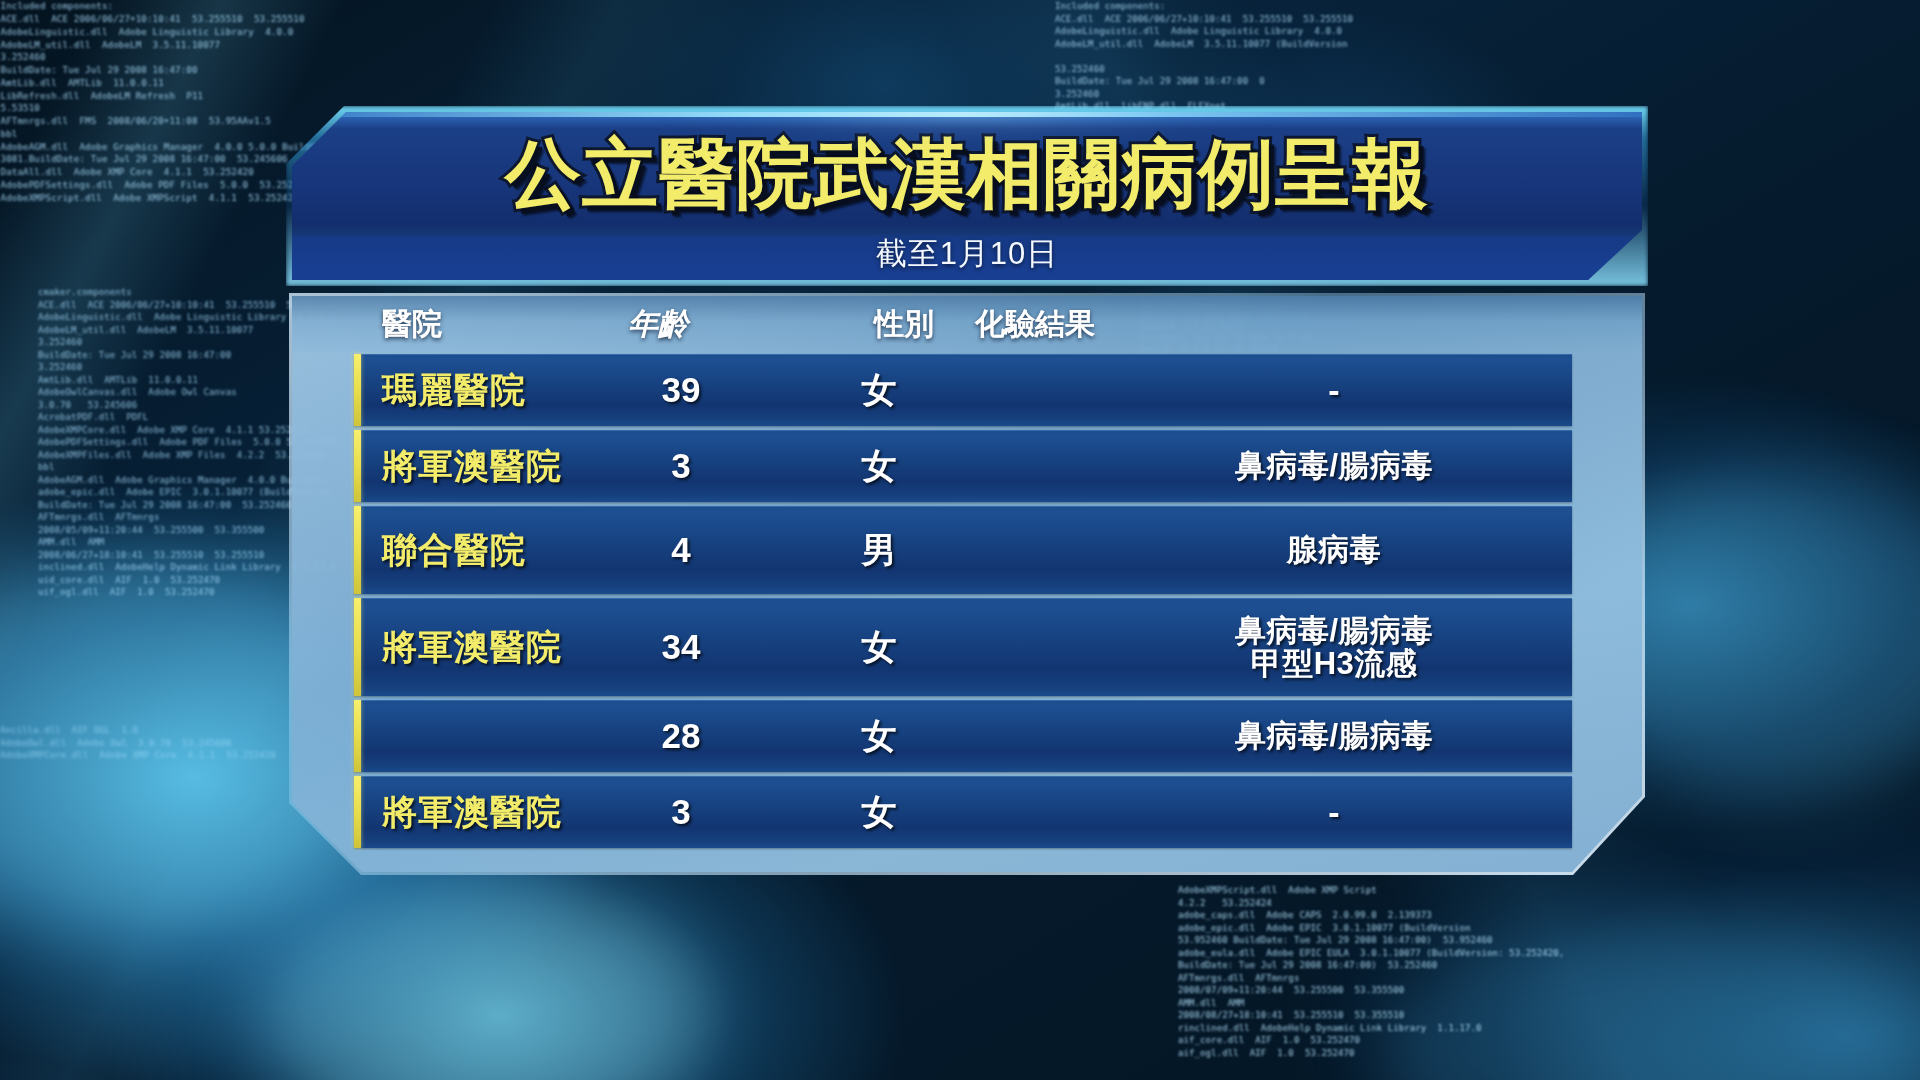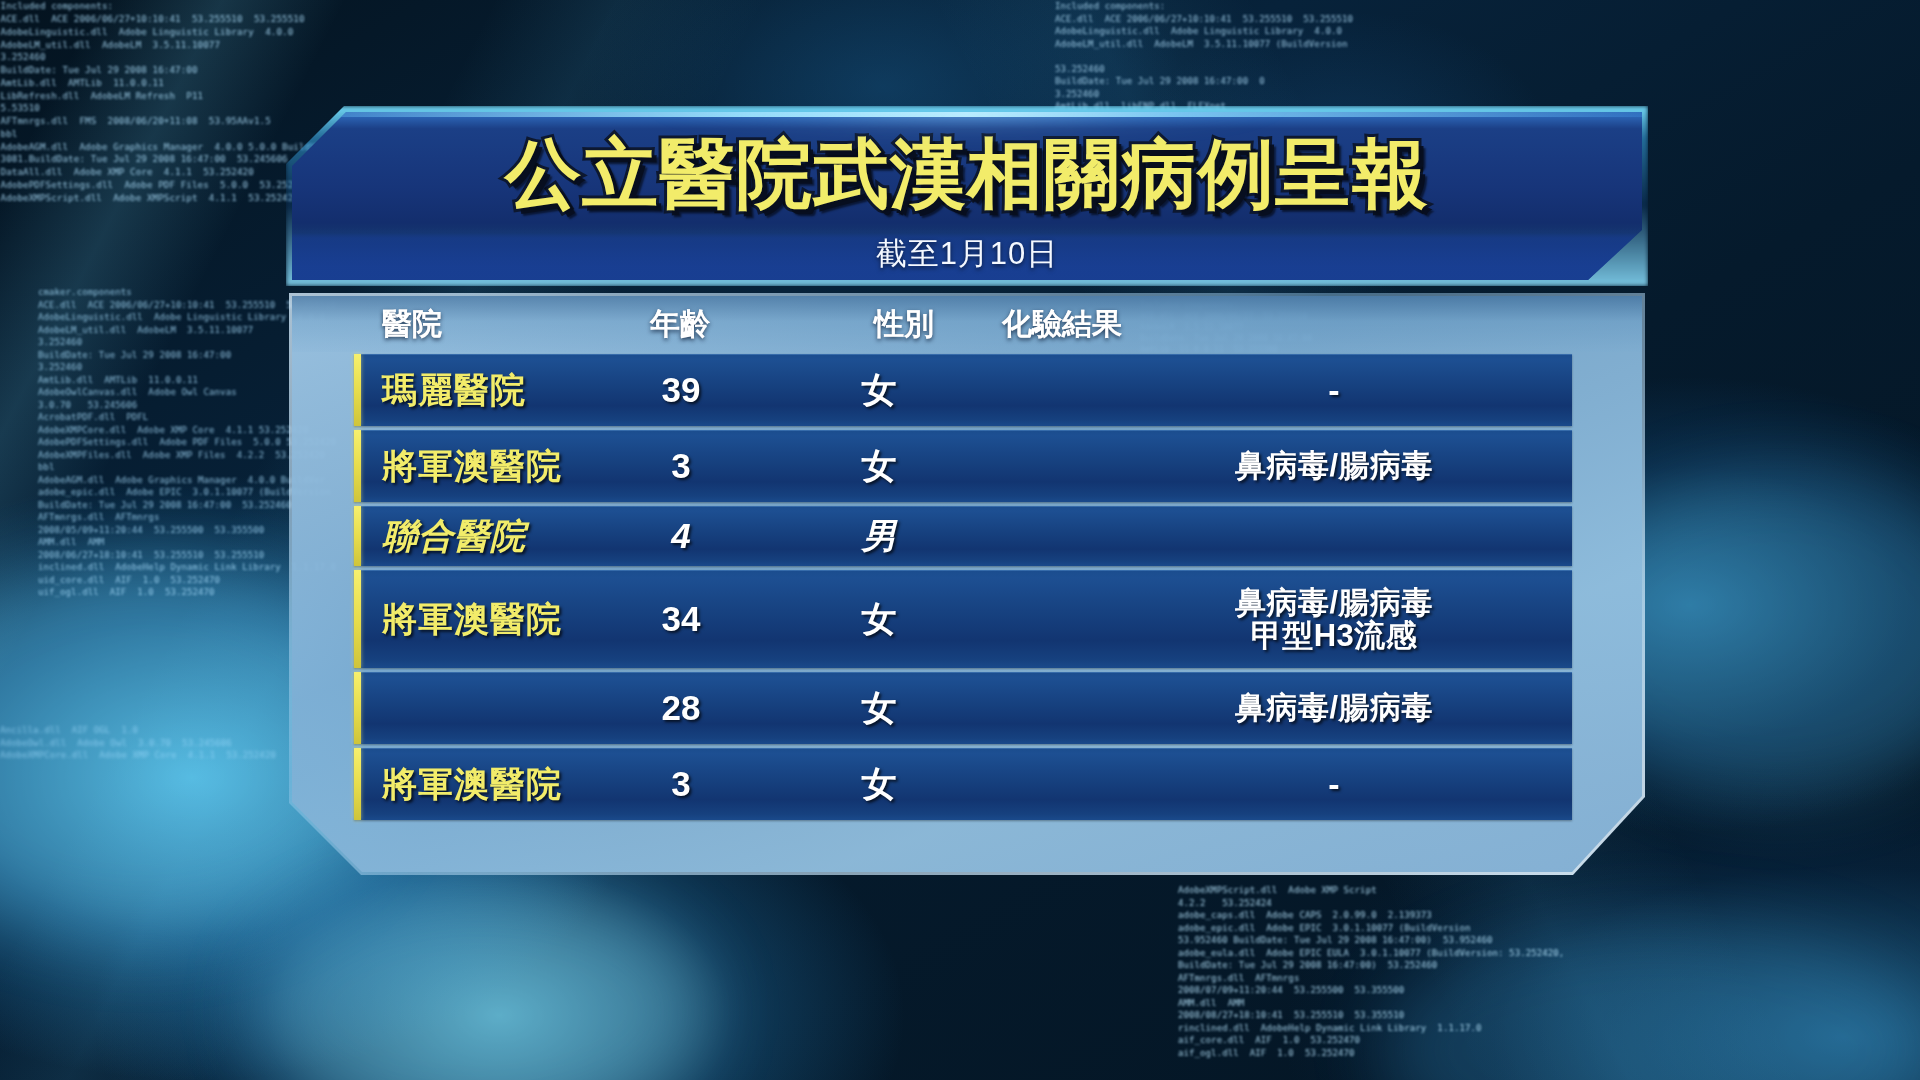--- a/index.html
+++ b/index.html
@@ -299,23 +299,23 @@
     </div>
   </div>
 
   <div id="panel-wrap">
     <div id="panel-edge"></div>
     <div id="panel"></div>
 
     <div id="thead">
       <div class="cells">
         <div class="hcell" style="left:90px;">醫院</div>
-        <div class="hcell" style="left:358px;">年齡</div>
+        <div class="hcell" style="left:336px;font-style:italic;">年齡</div>
         <div class="hcell" style="left:554px;margin-left:28px;">性別</div>
-        <div class="hcell" style="left:710px;">化驗結果</div>
+        <div class="hcell" style="left:683px;">化驗結果</div>
       </div>
     </div>
 
     <div id="rows">
 
       <div class="row" style="height:72px;">
         <span class="accent"></span>
         <span class="cell c-hospital">瑪麗醫院</span>
         <span class="cell c-age">39</span>
         <span class="cell c-sex">女</span>
@@ -327,25 +327,28 @@
       <div class="row" style="height:72px;">
         <span class="accent"></span>
         <span class="cell c-hospital">將軍澳醫院</span>
         <span class="cell c-age">3</span>
         <span class="cell c-sex">女</span>
         <span class="cell c-result">
           <span>鼻病毒/腸病毒</span>
         </span>
       </div>
 
-      <div class="row" style="height:60px;font-style:italic;">
+      <div class="row" style="height:88px;">
         <span class="accent"></span>
         <span class="cell c-hospital">聯合醫院</span>
         <span class="cell c-age">4</span>
         <span class="cell c-sex">男</span>
+        <span class="cell c-result">
+          <span>腺病毒</span>
+        </span>
       </div>
 
       <div class="row tall" style="height:98px;">
         <span class="accent"></span>
         <span class="cell c-hospital">將軍澳醫院</span>
         <span class="cell c-age">34</span>
         <span class="cell c-sex">女</span>
         <span class="cell c-result">
           <span>鼻病毒/腸病毒</span><br>
           <span>甲型H3流感</span>

